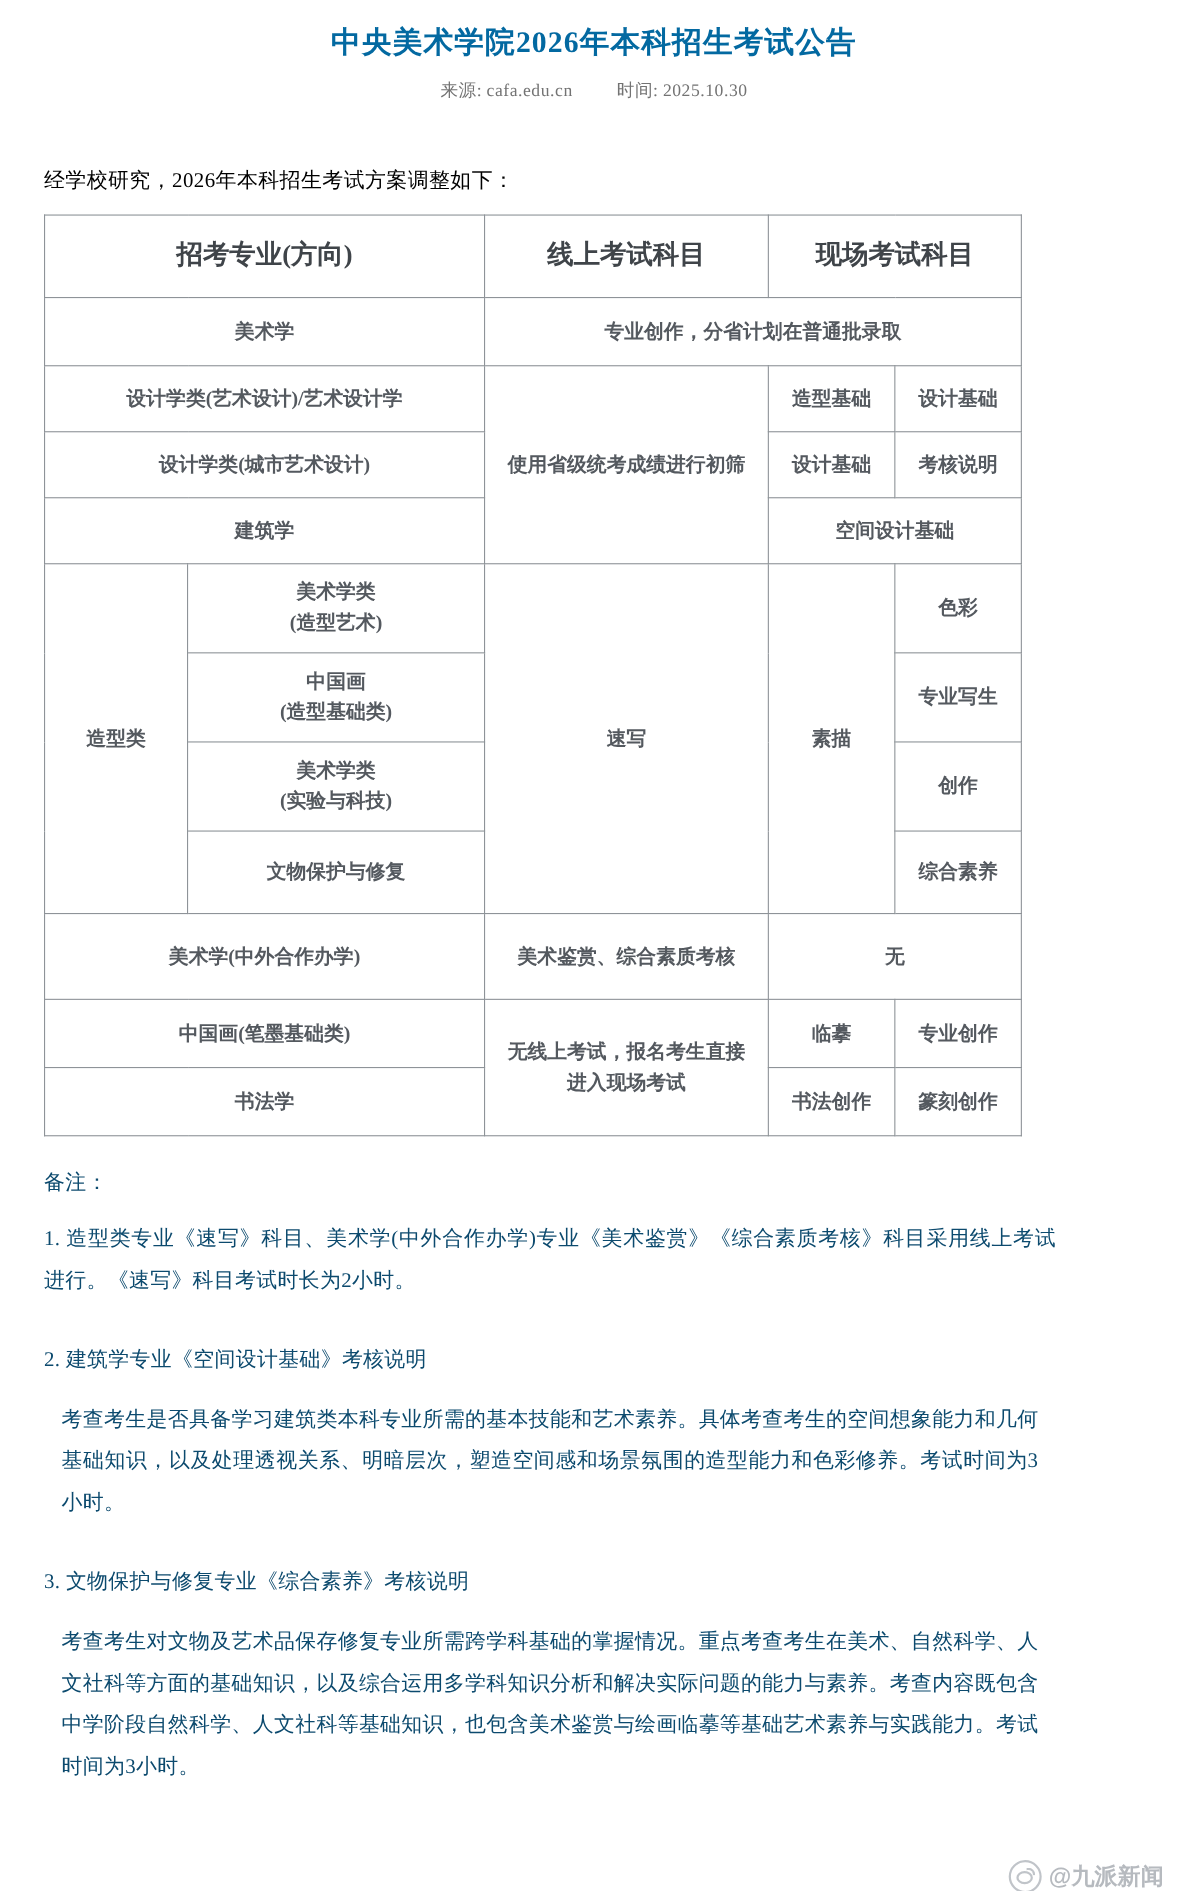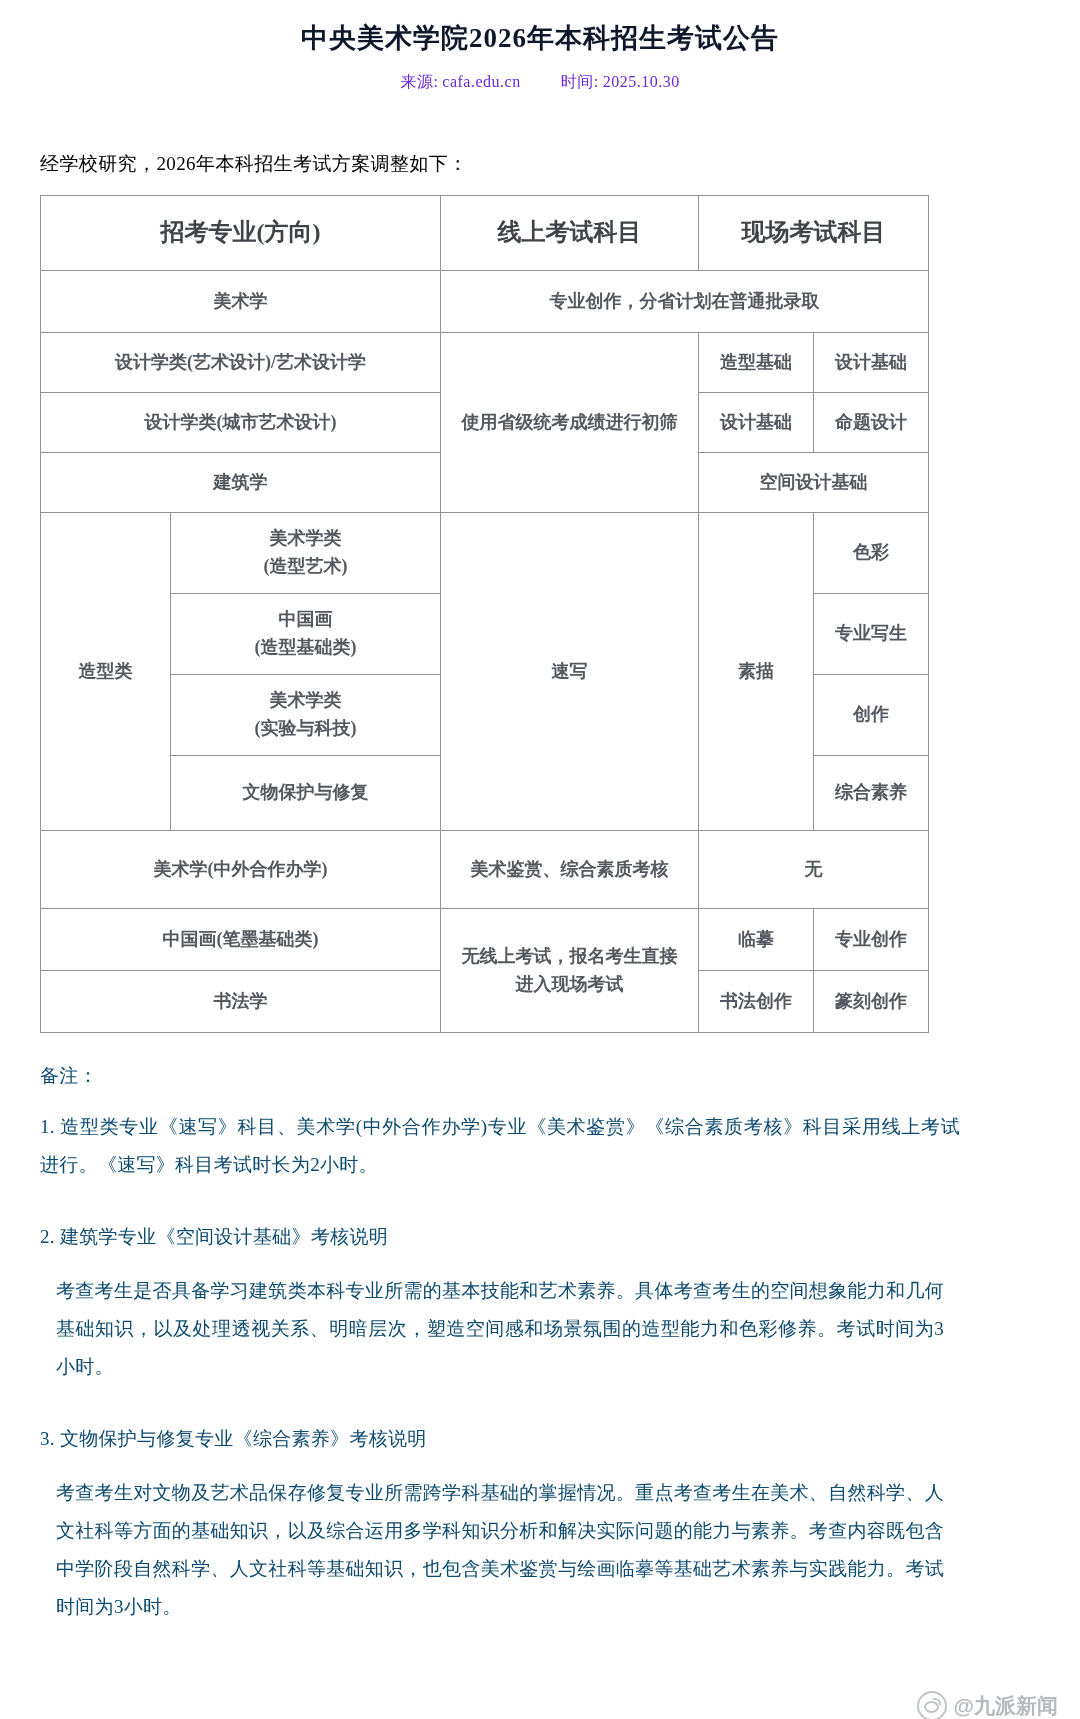--- a/index.html
+++ b/index.html
@@ -23,30 +23,30 @@
     box-sizing: border-box;
     padding: 0;
   }
 
   
   .doc-title {
     text-align: center;
     font-size: 27px;
     font-weight: 700;
     letter-spacing: 1px;
-    color: #0f172a;
+    color: #0369a1;
     margin: 18px 0 0 0;
     line-height: 40px;
     font-family: "Liberation Serif", "DejaVu Serif", serif;
   }
   .meta-line {
     text-align: center;
     margin-top: 14px;
     font-size: 16px;
-    color: #6d28d9;
+    color: #737373;
     letter-spacing: 0.5px;
   }
   .meta-line .meta-key { margin-right: 4px; }
   .meta-line .meta-val { margin-right: 40px; }
   .meta-line .meta-val:last-child { margin-right: 0; }
 
   
   .intro {
     margin: 58px 0 0 40px;
     font-size: 19px;
@@ -174,21 +174,21 @@
         <tr style="height:60px">
           <td colspan="2">设计学类(艺术设计)/艺术设计学</td>
           <td rowspan="3">使用省级统考成绩进行初筛</td>
           <td>造型基础</td>
           <td>设计基础</td>
         </tr>
 
         <tr style="height:60px">
           <td colspan="2">设计学类(城市艺术设计)</td>
           <td>设计基础</td>
-          <td>命题设计</td>
+          <td>考核说明</td>
         </tr>
 
         <tr style="height:60px">
           <td colspan="2">建筑学</td>
           <td colspan="2">空间设计基础</td>
         </tr>
 
         <tr style="height:81px">
           <td rowspan="4">造型类</td>
           <td class="sub-two-line">

